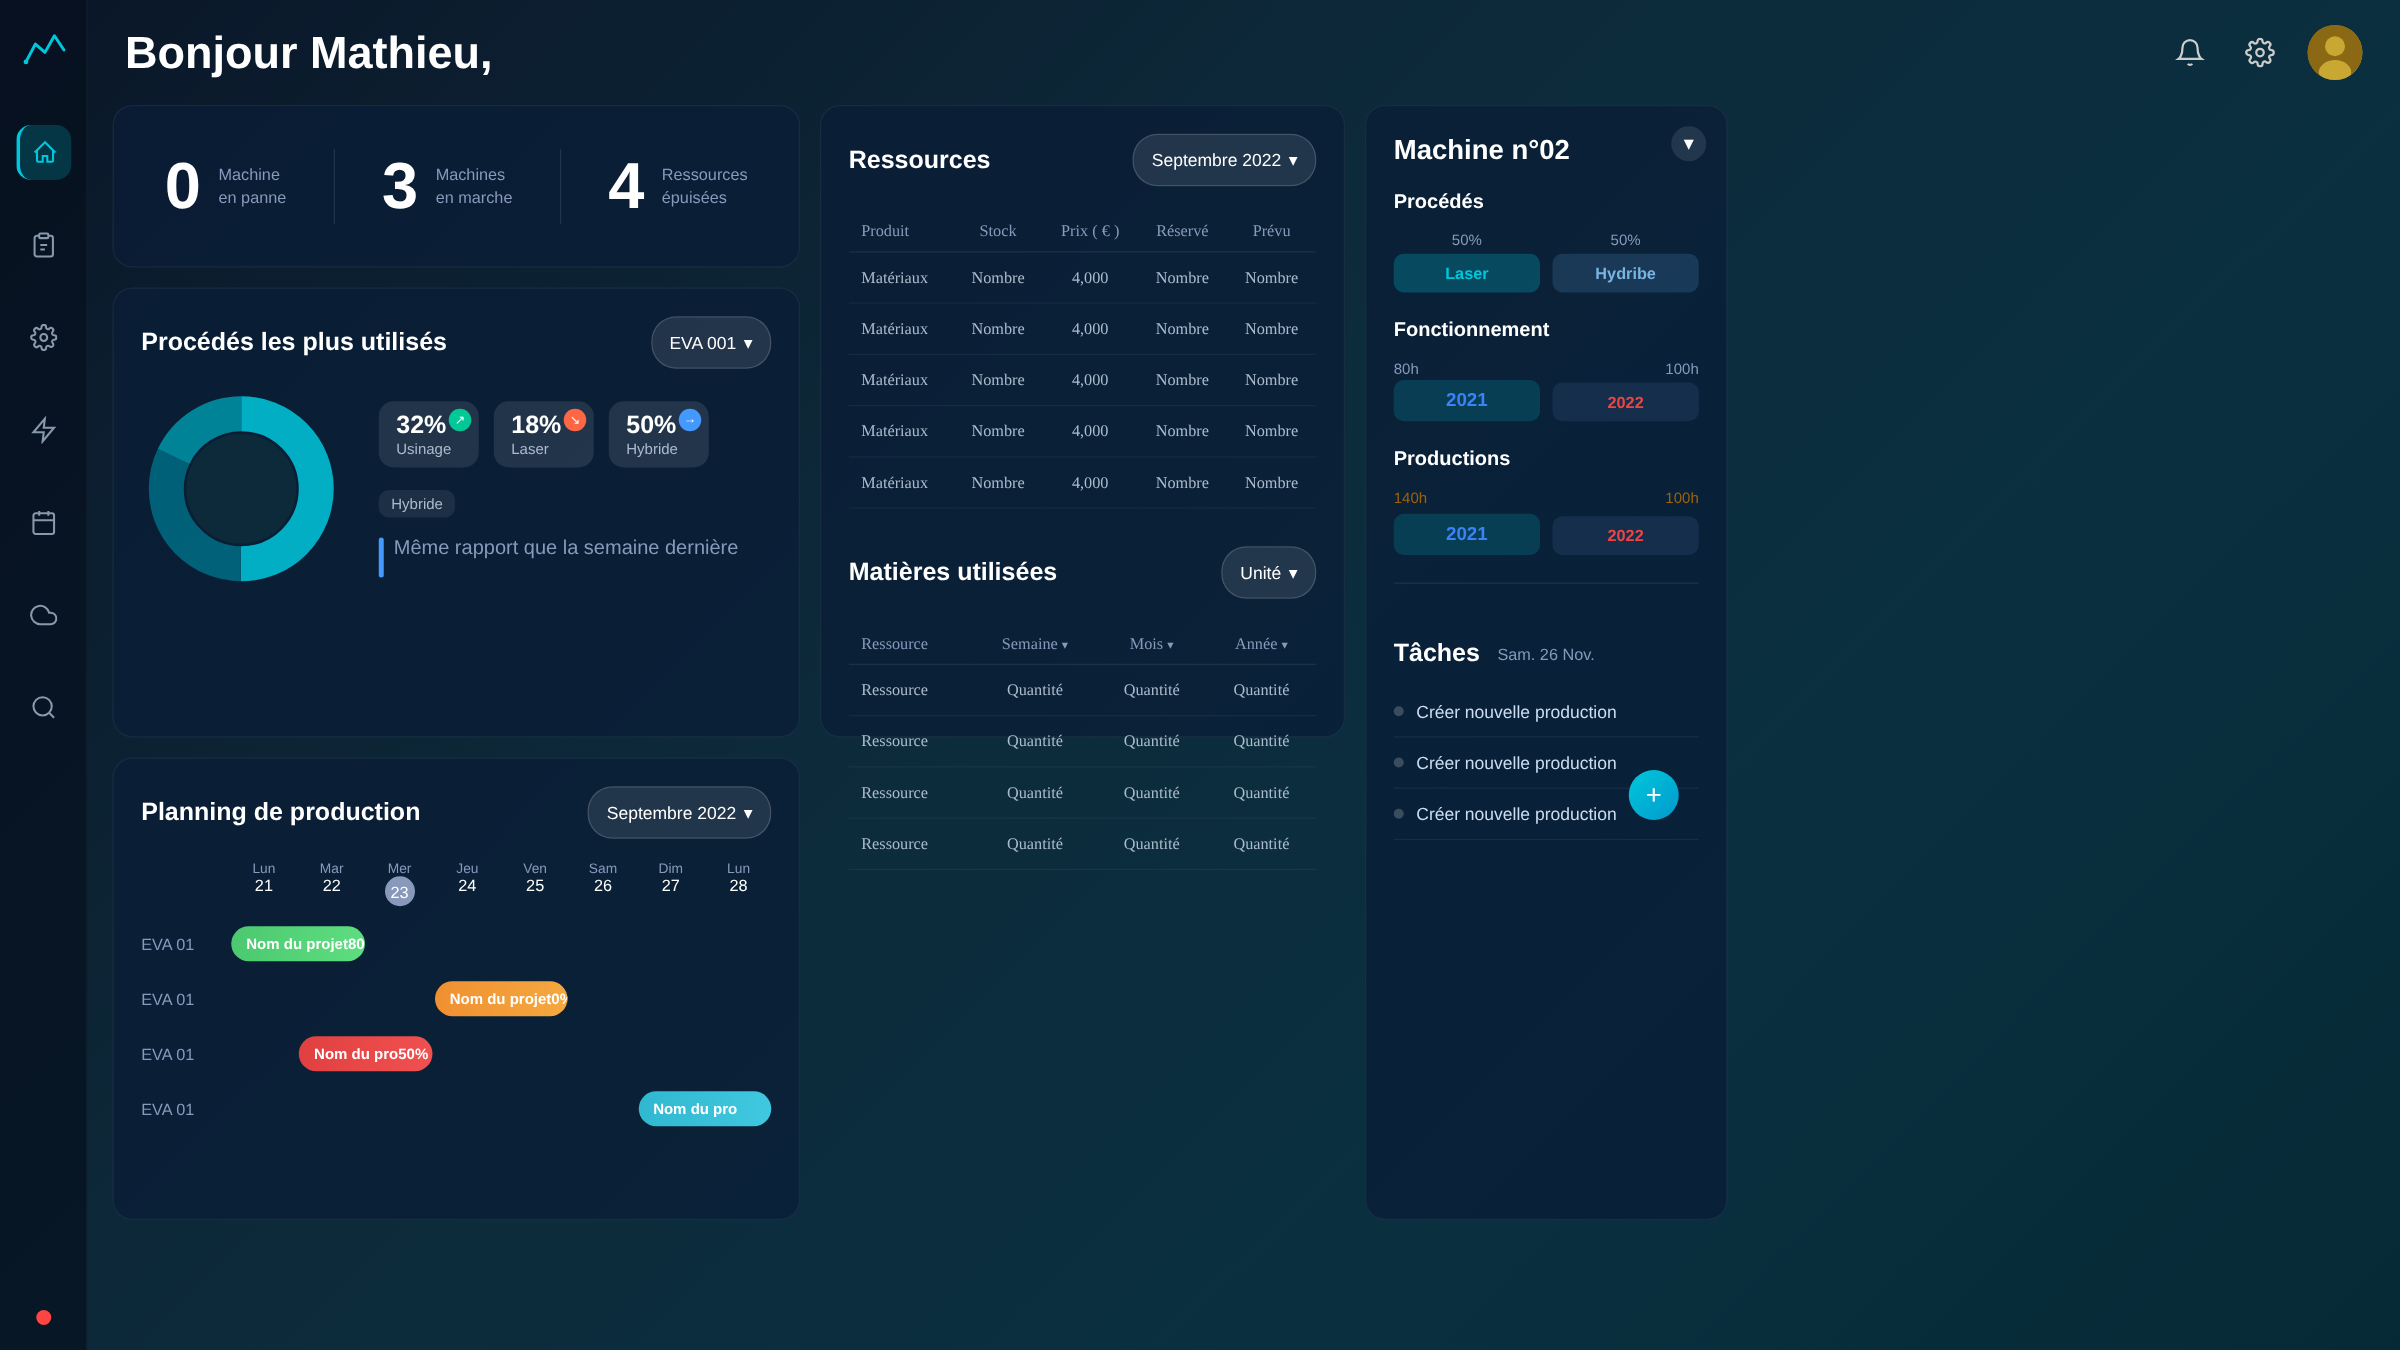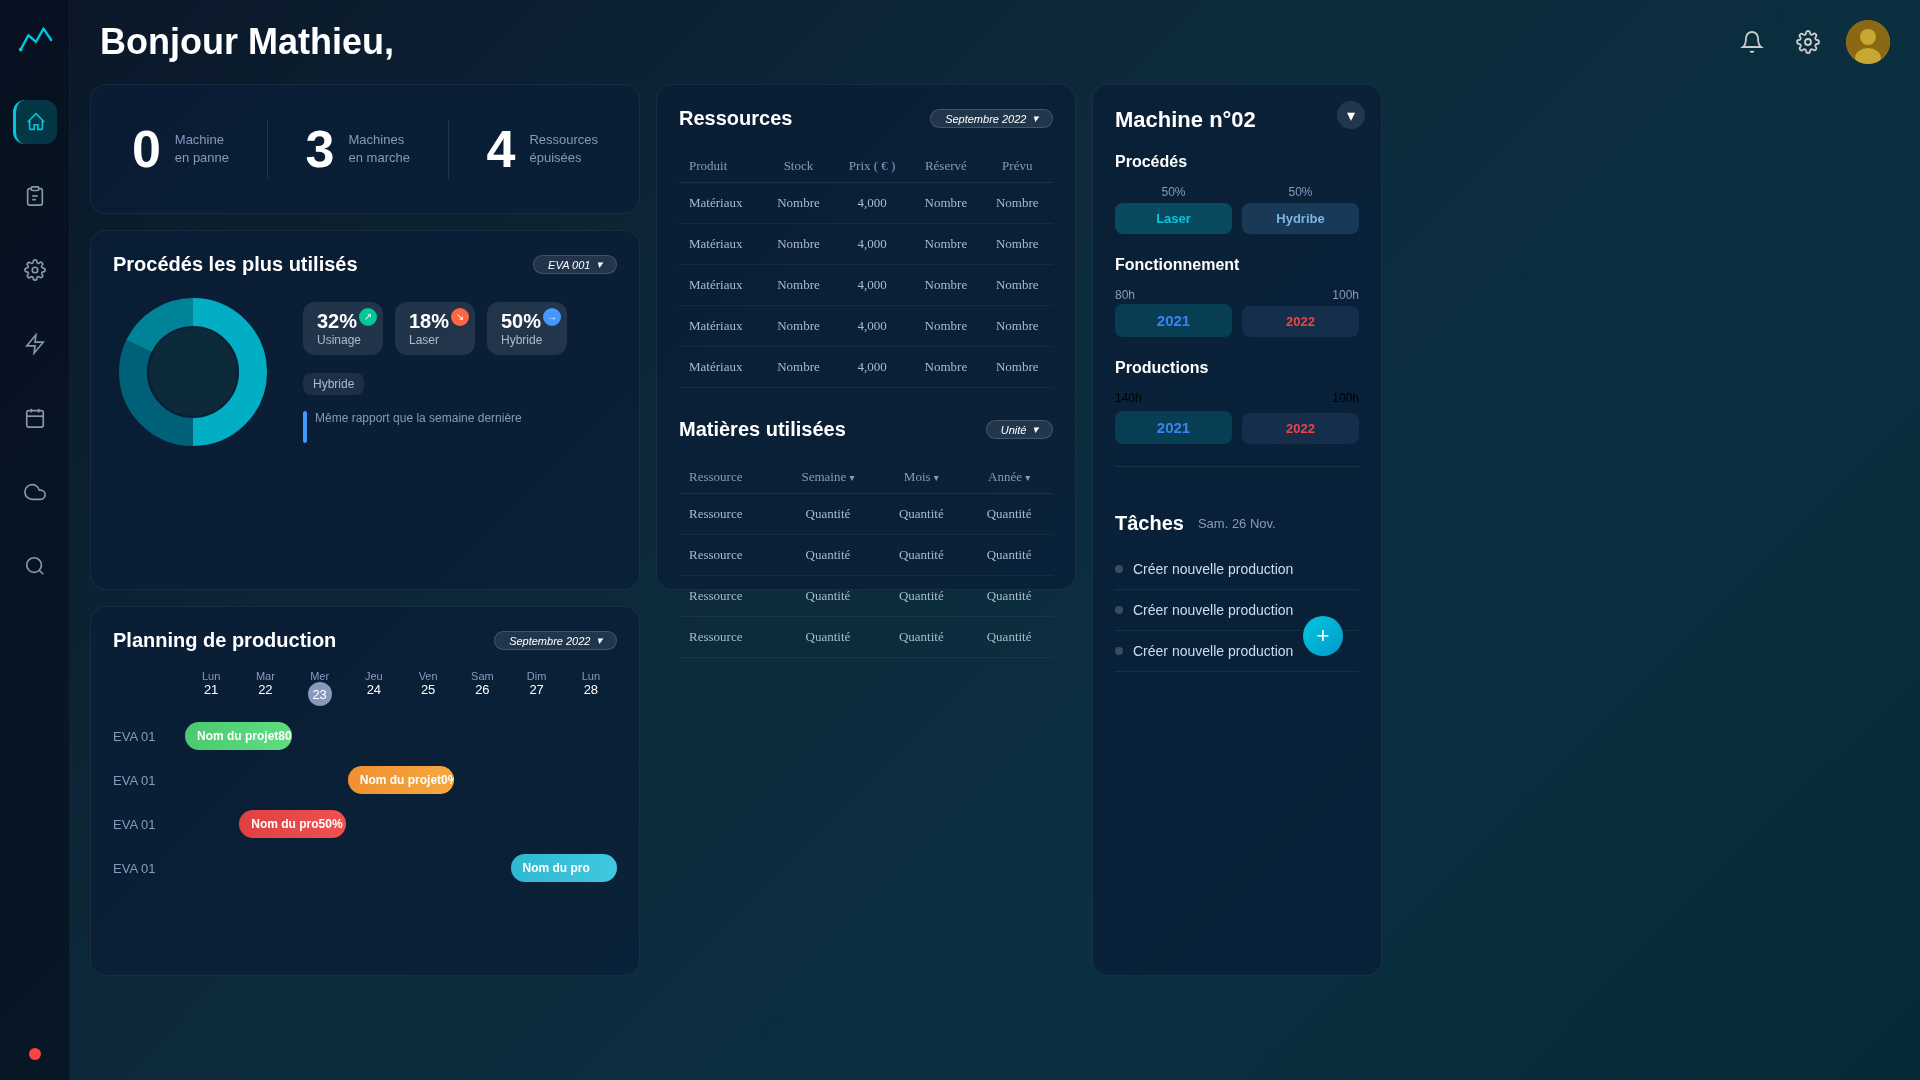--- a/index.html
+++ b/index.html
@@ -166,27 +166,26 @@
     .card-title {
       font-size: 20px;
       font-weight: 600;
       color: #fff;
     }
     .dropdown-btn {
       background: rgba(255,255,255,0.1);
       border: 1px solid rgba(255,255,255,0.15);
       border-radius: 20px;
       color: #fff;
-      padding: 2px 14px;
-      font-size: 11px;
+      padding: 12px 14px;
+      font-size: 14px;
       cursor: pointer;
       display: flex;
       align-items: center;
       gap: 6px;
-      font-style: italic;
     }
     .procedes-content {
       display: flex;
       align-items: center;
       gap: 30px;
     }
 
     
     .donut-container {
       width: 160px;
@@ -248,21 +247,21 @@
       padding: 4px 10px;
       font-size: 12px;
       color: #aabbcc;
       display: inline-block;
       margin-bottom: 6px;
     }
     .legend-note {
       display: flex;
       align-items: flex-start;
       gap: 8px;
-      font-size: 12px;
+      font-size: 16px;
       color: #8899bb;
     }
     .legend-note-bar {
       width: 4px;
       height: 32px;
       background: #4499ff;
       border-radius: 2px;
       flex-shrink: 0;
     }
 
@@ -715,21 +714,21 @@
             <div class="bar-chip y2021">2021</div>
           </div>
           <div class="bar-group">
             <div class="bar-chip y2022">2022</div>
           </div>
         </div>
       </div>
 
       <div class="machine-section">
         <div class="machine-section-title">Productions</div>
-        <div style="display:flex; justify-content:space-between; font-size:12px; color:#000000; margin-bottom:6px;">
+        <div style="display:flex; justify-content:space-between; font-size:12px; color:#a16207; margin-bottom:6px;">
           <span>140h</span>
           <span>100h</span>
         </div>
         <div class="machine-bars">
           <div class="bar-group">
             <div class="bar-chip y2021">2021</div>
           </div>
           <div class="bar-group">
             <div class="bar-chip y2022">2022</div>
           </div>

